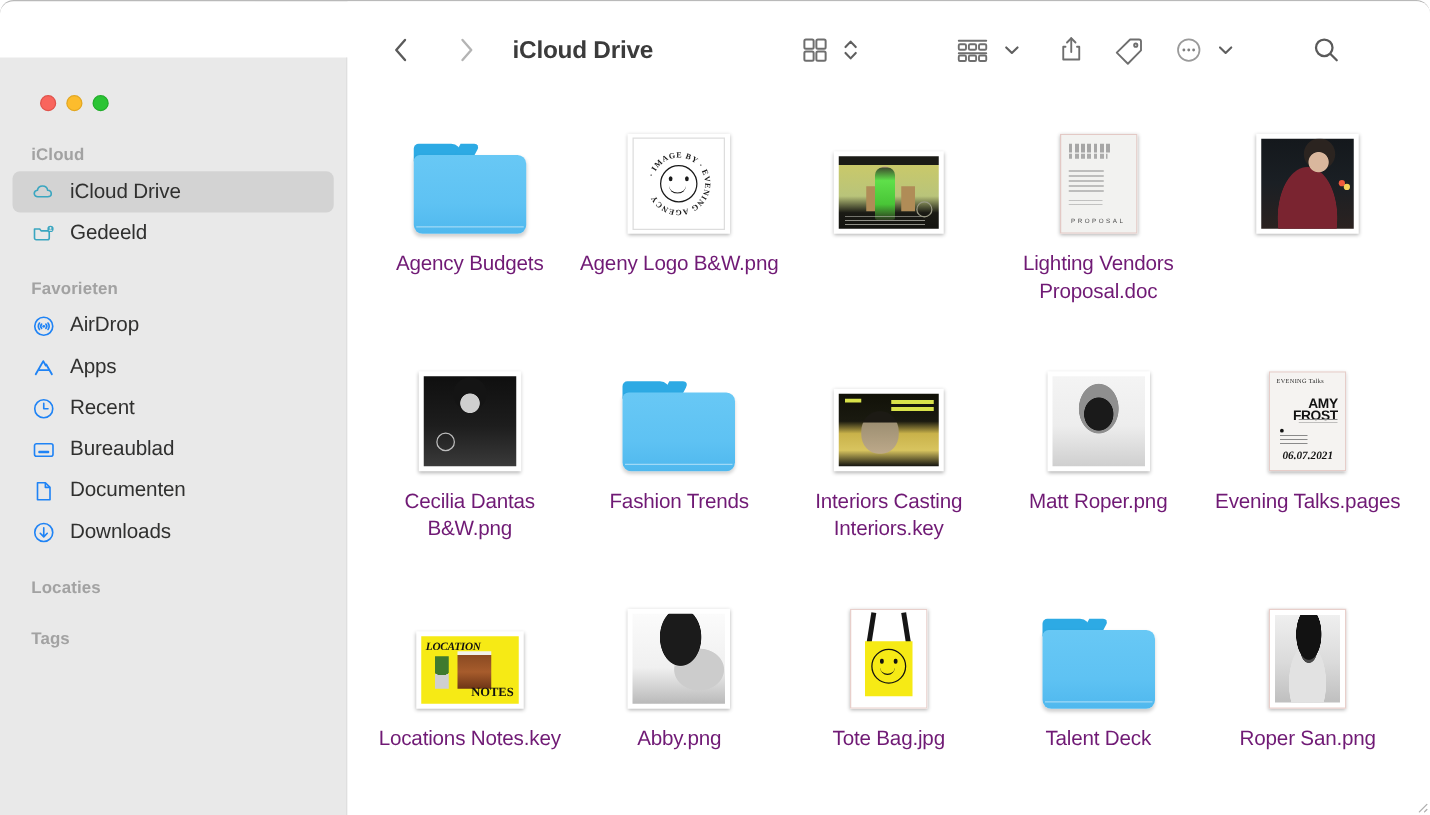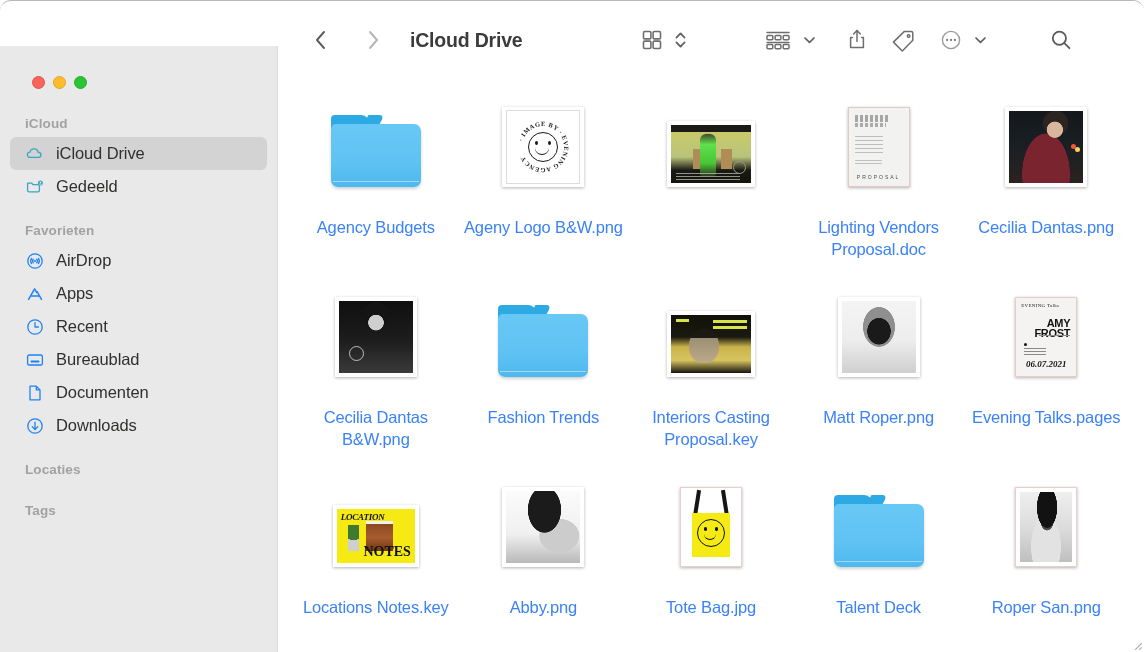--- a/index.html
+++ b/index.html
@@ -169,24 +169,24 @@
     padding-top: 10px;
     box-sizing: border-box;
   }
   .thumb-wrap {
     height: 92px;
     display: flex;
     align-items: flex-end;
     justify-content: center;
   }
   .file-name {
-    margin-top: 29px;
+    margin-top: 13px;
     font-size: 16.5px;
     line-height: 22px;
-    color: #3b82f6;
+    color: #701a75;
     text-align: center;
     max-width: 168px;
     letter-spacing: -0.15px;
     word-break: break-word;
   }
 
   
   .folder {
     position: relative;
     width: 90px;
@@ -488,21 +488,21 @@
     font-weight: bold;
     font-size: 9px;
     color: #111;
     letter-spacing: -0.2px;
   }
   .kl-notes {
     position: absolute;
     right: 5%; bottom: 5%;
     font-family: "Liberation Serif", serif;
     font-weight: bold;
-    font-size: 14px;
+    font-size: 10px;
     color: #111;
   }
   .kl-door {
     position: absolute;
     left: 38%; top: 22%;
     width: 34%; height: 56%;
     background: linear-gradient(180deg, #f0f0ec 0 10%, #8a4a22 10%, #a75c2c 55%, #6e3516 100%);
   }
   .kl-plant {
     position: absolute;
@@ -858,21 +858,20 @@
 
       <div class="file-item">
         <div class="thumb-wrap">
           <div class="doc doc-square pad">
             <div class="inner-fill photo-cecilia">
               <div class="bokeh-a"></div>
                 <div class="bokeh-b"></div>
             </div>
           </div>
         </div>
-        <div class="file-name">Cecilia Dantas.png</div>
       </div>
 
       <div class="file-item">
         <div class="thumb-wrap">
           <div class="doc doc-square pad">
             <div class="inner-fill photo-cecilia-bw photo-bw">
                 <div class="badge"></div>
               </div>
           </div>
         </div>
@@ -892,21 +891,21 @@
       <div class="file-item">
         <div class="thumb-wrap">
           <div class="doc doc-land pad">
             <div class="inner-fill key-interiors">
               <div class="ki-tag"></div>
               <div class="ki-title"></div>
               <div class="ki-face"></div>
             </div>
           </div>
         </div>
-        <div class="file-name">Interiors Casting Proposal.key</div>
+        <div class="file-name">Interiors Casting Interiors.key</div>
       </div>
 
       <div class="file-item">
         <div class="thumb-wrap">
           <div class="doc doc-square pad">
             <div class="inner-fill photo-matt photo-bw"></div>
           </div>
         </div>
         <div class="file-name">Matt Roper.png</div>
       </div>

